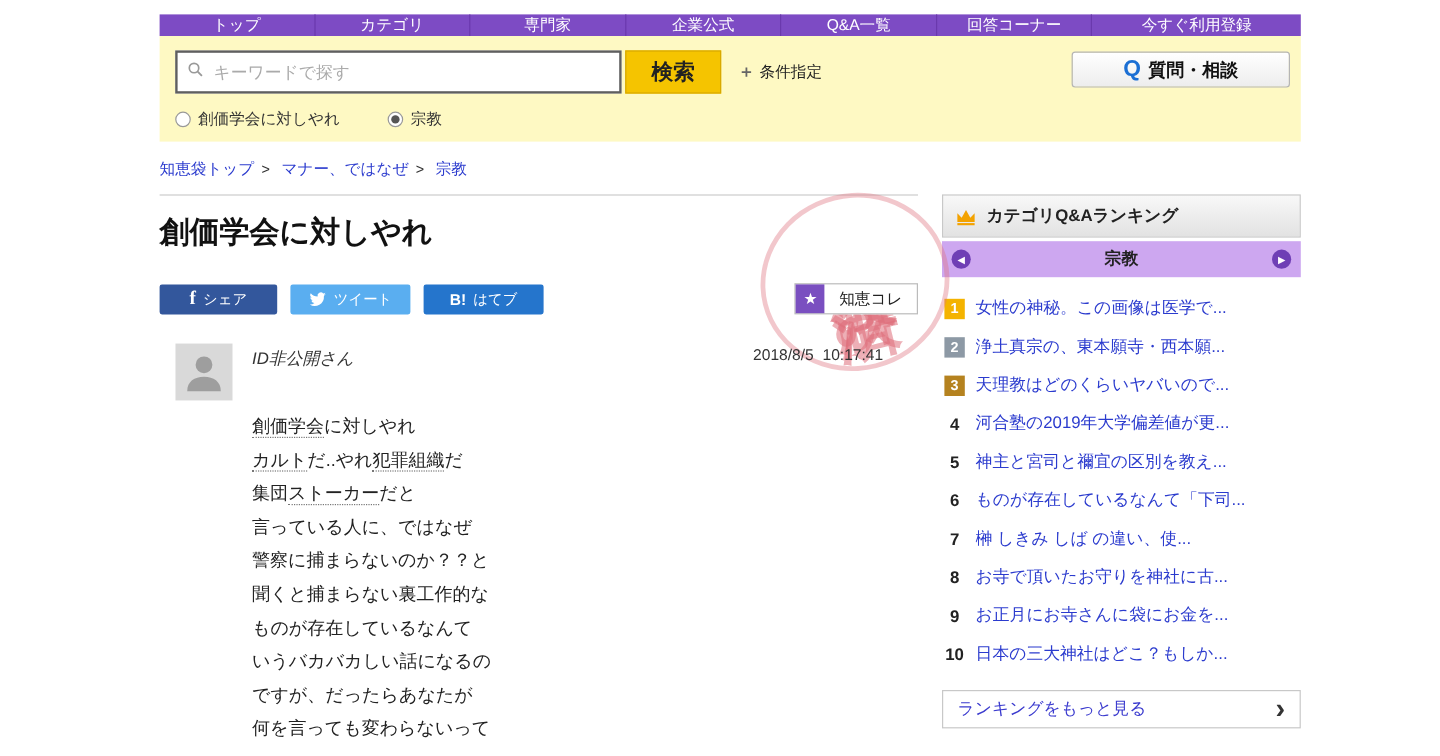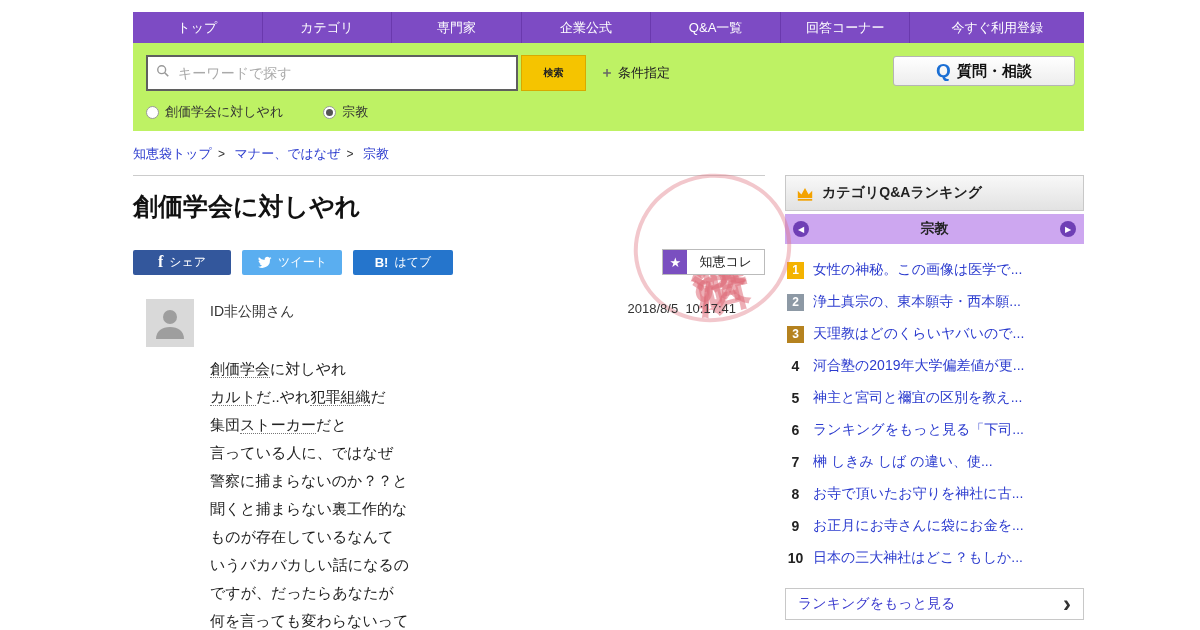--- a/index.html
+++ b/index.html
@@ -1,34 +1,34 @@
 <!DOCTYPE html>
 <html><head>
 <meta charset="utf-8">
 <style>
   html,body{margin:0;padding:0;background:#fff;width:1200px;height:630px;overflow:hidden;
     font-family:"Liberation Sans","DejaVu Sans",sans-serif;}
   .page{width:951px;margin:12px 0 0 133px;}
 
   
-  .topnav{display:flex;height:31px;background:#7d4bc4;}
+  .topnav{display:flex;height:18px;background:#7d4bc4;}
   .nav-item{flex:1;display:flex;align-items:center;justify-content:center;color:#fff;
     font-size:13px;border-right:1px solid #6a39ad;cursor:pointer;white-space:nowrap;}
   .nav-item:last-child{border-right:none;flex:1.35;}
 
   
-  .search-area{background:#bef264;padding:12px 13px 10px;position:relative;}
+  .search-area{background:#fef9c3;padding:12px 13px 10px;position:relative;}
   .search-row{display:flex;align-items:center;}
   .search-box{width:352px;height:32px;background:#fff;border:2px solid #5f5f5f;
     display:flex;align-items:center;padding:0 8px;}
   .search-box input{border:none;outline:none;flex:1;font-size:14px;margin-left:6px;
     font-family:inherit;color:#333;}
   .search-box input::placeholder{color:#aaa;}
-  .search-btn{width:65px;height:36px;margin-left:3px;background:#f5c400;border:1px solid #d8a900;
-    font-weight:bold;font-size:10px;cursor:pointer;font-family:inherit;color:#222;}
+  .search-btn{width:80px;height:36px;margin-left:3px;background:#f5c400;border:1px solid #d8a900;
+    font-weight:bold;font-size:18px;cursor:pointer;font-family:inherit;color:#222;}
   .refine{margin-left:14px;font-size:13px;color:#222;display:flex;align-items:center;cursor:pointer;}
   .plus{color:#666;font-weight:bold;margin-right:4px;font-size:14px;}
   .ask-btn{position:absolute;right:9px;top:13px;width:182px;height:30px;background:linear-gradient(#fff,#ededed);
     border:1px solid #b5b5b5;border-radius:3px;display:flex;align-items:center;justify-content:center;
     font-weight:bold;font-size:15px;cursor:pointer;font-family:inherit;color:#111;}
   .qicon{color:#1b6fd4;font-weight:800;font-size:19px;margin-right:6px;}
   .radio-row{margin-top:12px;display:flex;align-items:center;font-size:13px;color:#333;}
   .radio-row label{display:flex;align-items:center;margin-right:40px;cursor:pointer;}
   .radio{width:11px;height:11px;border-radius:50%;border:1px solid #999;background:#fff;
     margin-right:6px;position:relative;display:inline-block;}
@@ -56,21 +56,21 @@
   .tw{width:100px;background:#5aaef0;}
   .ht{width:100px;background:#2575cc;}
   .ht .ic{font-weight:800;font-size:13px;}
   .chiecolle{margin-left:auto;height:24px;background:#fff;border:1px solid #bbb;display:flex;
     align-items:center;cursor:pointer;}
   .star-box{width:24px;height:24px;background:#7a4fc0;color:#fff;display:flex;align-items:center;
     justify-content:center;font-size:13px;}
   .chie-label{font-size:13px;color:#222;padding:0 12px;}
   .meta-row{margin-top:24px;position:relative;z-index:2;display:flex;}
   .avatar{width:48px;height:48px;margin-left:13px;overflow:hidden;}
-  .uname{font-size:14px;color:#333;margin-left:16px;margin-top:4px;cursor:pointer;}
+  .uname{font-size:14px;color:#333;margin-left:16px;margin-top:4px;cursor:pointer;font-style:italic;}
   .qdate{position:absolute;right:29px;top:2px;font-size:13px;color:#333;white-space:pre;}
   .qbody{margin-left:77px;margin-top:8px;font-size:15px;line-height:28px;color:#222;}
   .kw{border-bottom:1px dotted #777;}
 
   
   .stamp{position:absolute;top:6px;left:514px;width:130px;height:128px;z-index:1;
     pointer-events:none;transform:rotate(-14deg);display:flex;align-items:center;justify-content:center;}
   .stamp::before{content:"";position:absolute;left:-14px;top:-8px;width:150px;height:140px;
     border:4px solid rgba(223,116,128,0.40);border-radius:50%;}
   .stamp-text{writing-mode:vertical-rl;font-size:54px;font-weight:bold;line-height:1.15;
@@ -243,21 +243,21 @@
         <li class="rank-item">
           <span class="rank-num plain">4</span>
           <a class="rank-link">河合塾の2019年大学偏差値が更...</a>
         </li>
         <li class="rank-item">
           <span class="rank-num plain">5</span>
           <a class="rank-link">神主と宮司と禰宜の区別を教え...</a>
         </li>
         <li class="rank-item">
           <span class="rank-num plain">6</span>
-          <a class="rank-link">ランキングをもっと見る「下司...</a>
+          <a class="rank-link">ものが存在しているなんて「下司...</a>
         </li>
         <li class="rank-item">
           <span class="rank-num plain">7</span>
           <a class="rank-link">榊 しきみ しば の違い、使...</a>
         </li>
         <li class="rank-item">
           <span class="rank-num plain">8</span>
           <a class="rank-link">お寺で頂いたお守りを神社に古...</a>
         </li>
         <li class="rank-item">

